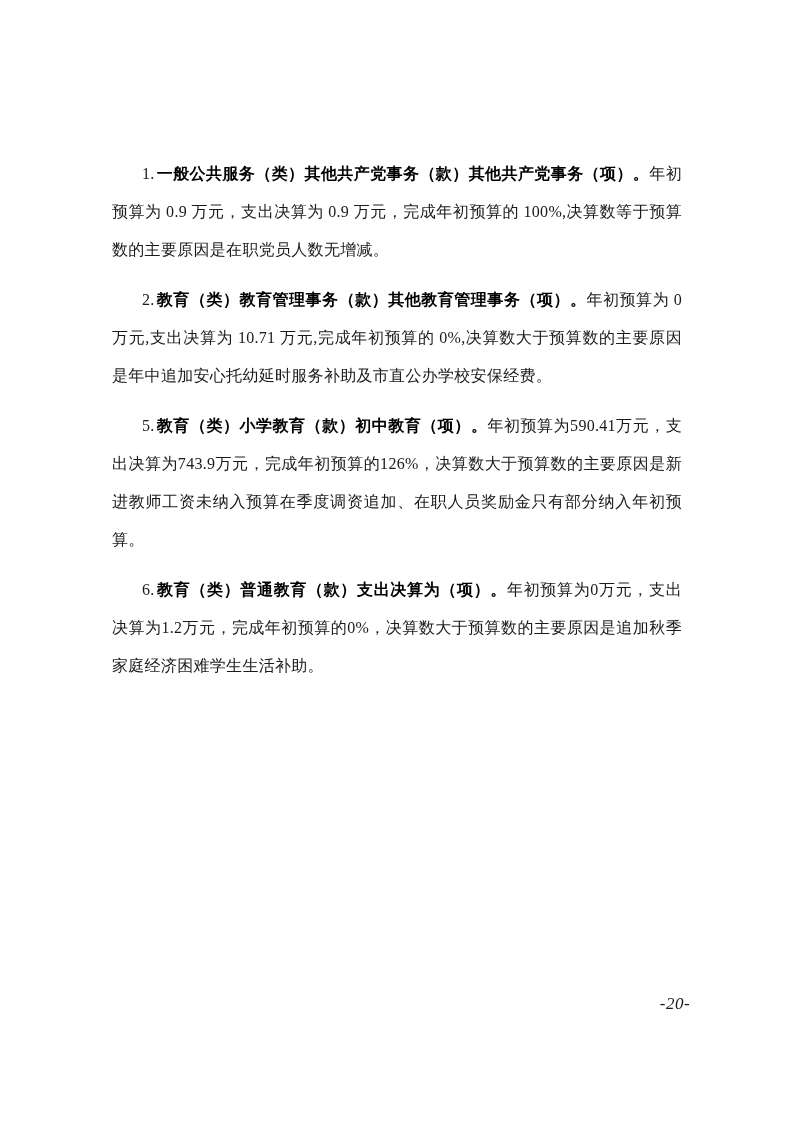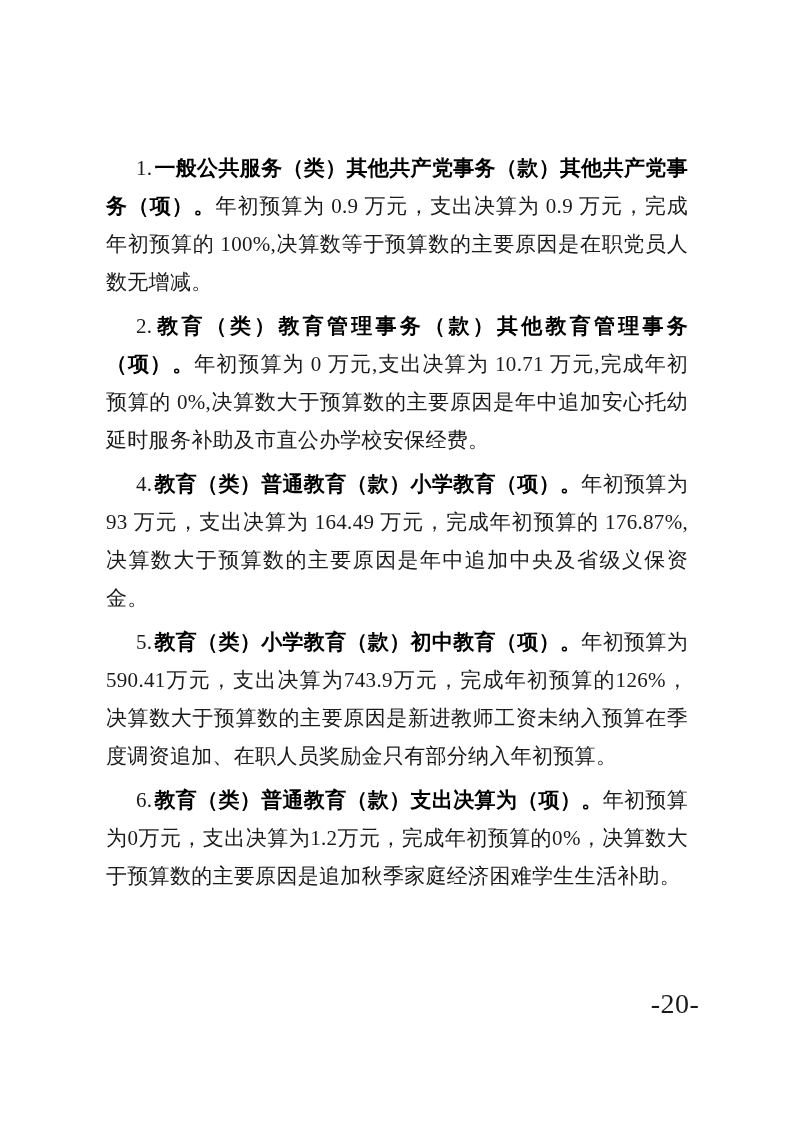--- a/index.html
+++ b/index.html
@@ -16,23 +16,23 @@
     font-family: "Liberation Serif", "DejaVu Serif", serif;
     color: #111111;
   }
   .text-block {
     position: absolute;
     left: 100px;
     top: 143px;
     width: 594px;
   }
   .para {
-    margin: 6px;
+    margin: 12px;
     padding: 0;
-    font-size: 21px;
+    font-size: 16px;
     line-height: 38px;
     text-align: justify;
     text-justify: inter-character;
     text-indent: 30px;
     letter-spacing: 0.3px;
     color: #1a1a1a;
   }
   .para .num {
     font-weight: normal;
     padding-right: 2px;
@@ -42,39 +42,39 @@
     color: #000000;
   }
   .para .body-text {
     font-weight: normal;
   }
   .page-number {
     position: absolute;
     top: 992px;
     left: 645px;
     width: 60px;
-    font-size: 28px;
+    font-size: 17px;
     line-height: 24px;
     letter-spacing: 0.5px;
     color: #1a1a1a;
     text-align: center;
+    font-style: italic;
   }
 </style>
 </head>
 <body>
 
 <div class="page">
   <div class="text-block">
 
     <p class="para"><span class="num">1.</span><strong class="head">一般公共服务（类）其他共产党事务（款）其他共产党事务（项）。</strong><span class="body-text">年初预算为 0.9 万元，支出决算为 0.9 万元，完成年初预算的 100%,决算数等于预算数的主要原因是在职党员人数无增减。</span></p>
 
     <p class="para"><span class="num">2.</span><strong class="head">教育（类）教育管理事务（款）其他教育管理事务（项）。</strong><span class="body-text">年初预算为 0 万元,支出决算为 10.71 万元,完成年初预算的 0%,决算数大于预算数的主要原因是年中追加安心托幼延时服务补助及市直公办学校安保经费。</span></p>
 
 
-    <p class="para"><span class="num">4.</span><strong class="head">教育（类）普通教育（款）小学教育（项）。</strong><span class="body-text">年初预算为 93 万元，支出决算为 164.49 万元，完成年初预算的 176.87%,决算数大于预算数的主要原因是年中追加中央及省级义保资金。</span></p>
 
     <p class="para"><span class="num">5.</span><strong class="head">教育（类）小学教育（款）初中教育（项）。</strong><span class="body-text">年初预算为590.41万元，支出决算为743.9万元，完成年初预算的126%，决算数大于预算数的主要原因是新进教师工资未纳入预算在季度调资追加、在职人员奖励金只有部分纳入年初预算。</span></p>
 
     <p class="para"><span class="num">6.</span><strong class="head">教育（类）普通教育（款）支出决算为（项）。</strong><span class="body-text">年初预算为0万元，支出决算为1.2万元，完成年初预算的0%，决算数大于预算数的主要原因是追加秋季家庭经济困难学生生活补助。</span></p>
 
   </div>
 
   <div class="page-number">-20-</div>
 </div>
 

